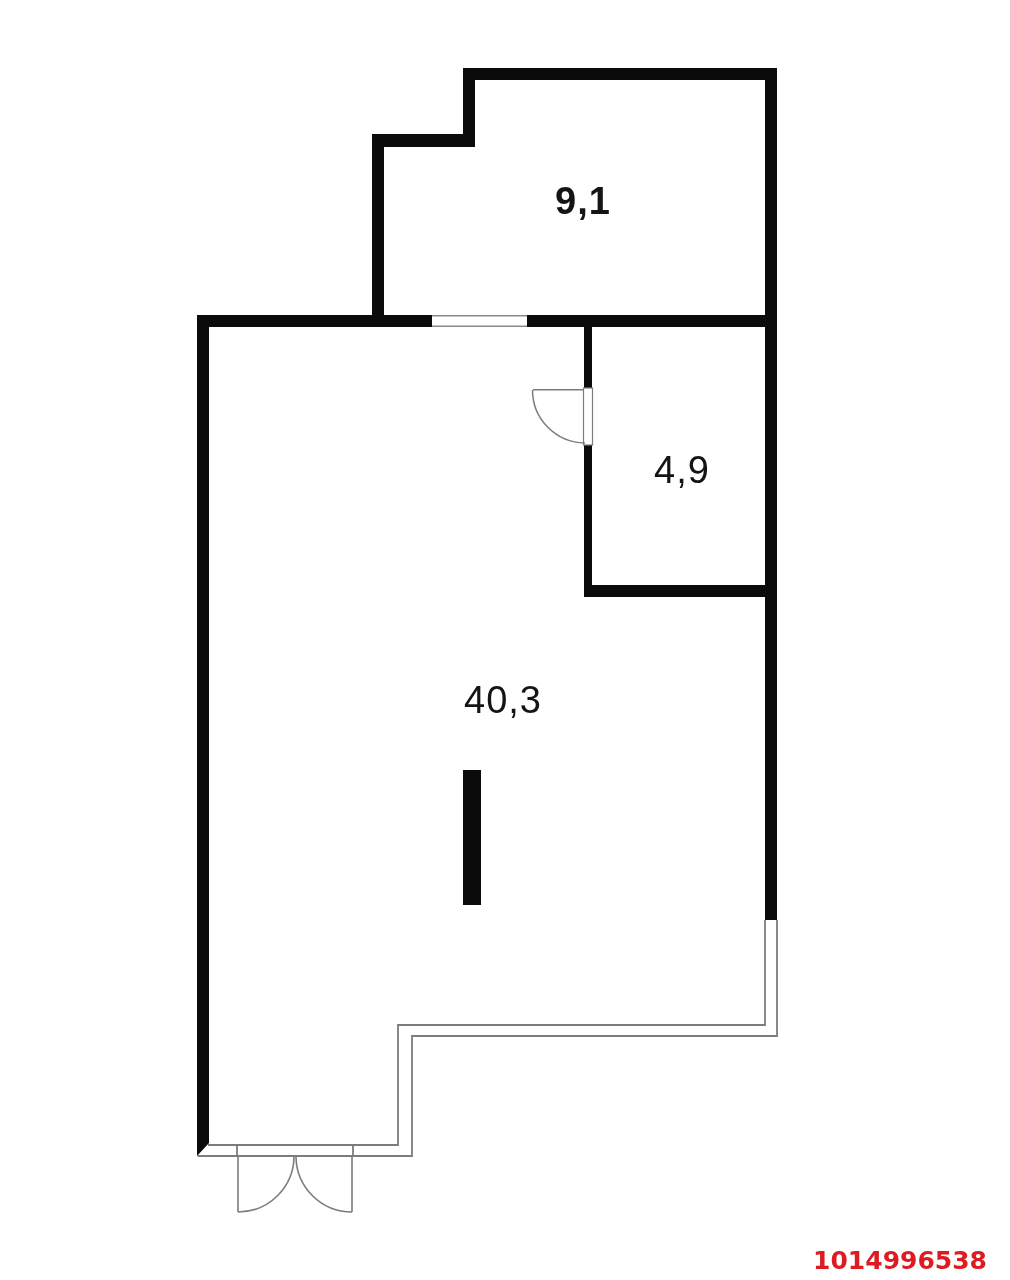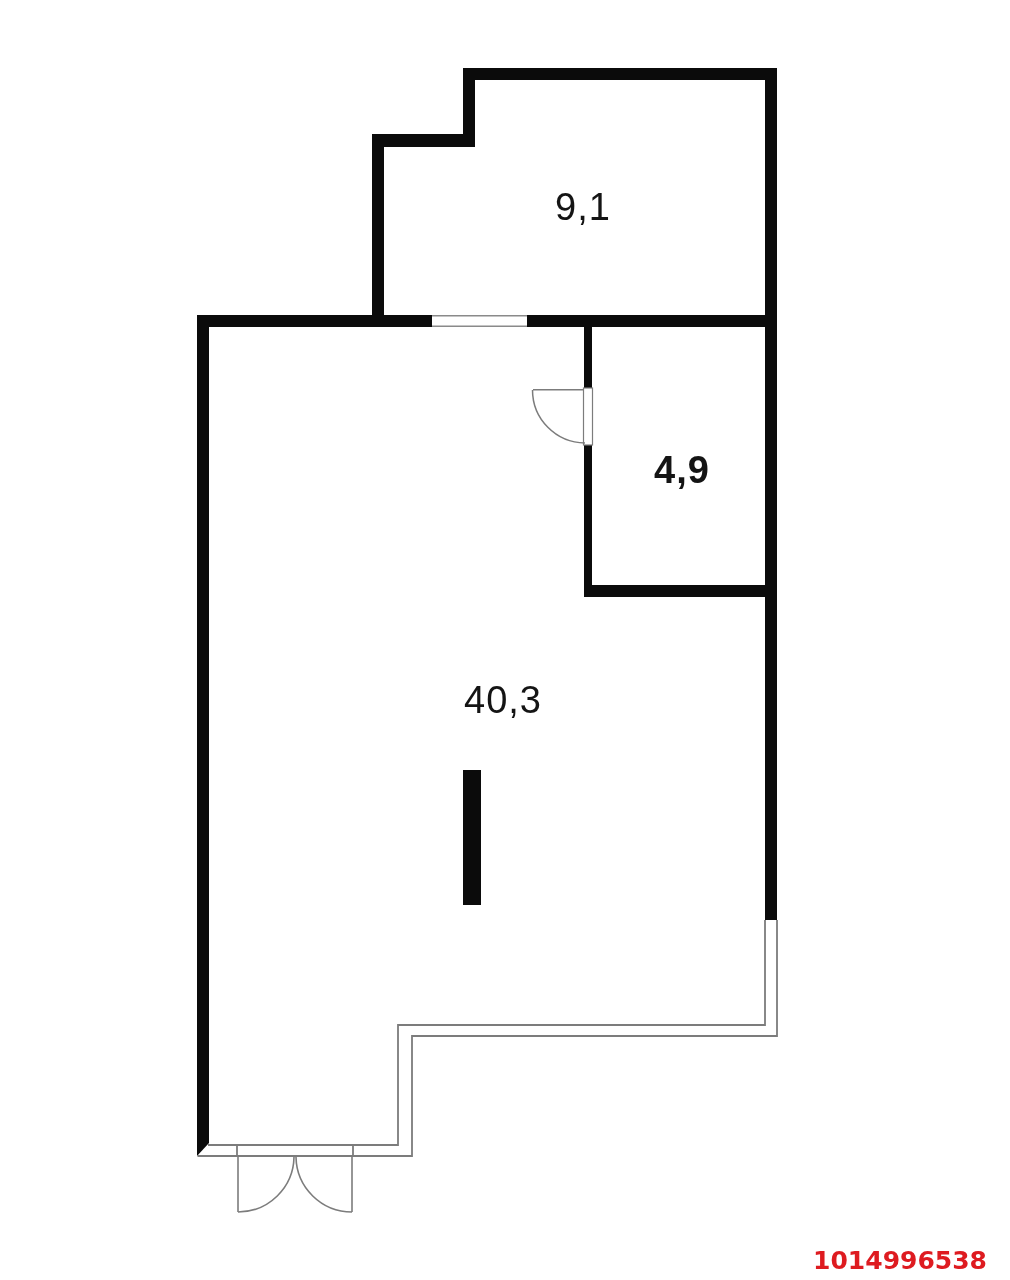--- a/index.html
+++ b/index.html
@@ -42,22 +42,22 @@
   }
   .room-label{
     position:absolute;
     transform:translate(-50%,-50%);
     font-size:38px;
     letter-spacing:1px;
     color:var(--label);
     z-index:3;
     white-space:nowrap;
   }
-  .label-room1{left:583px;top:207px;}
-  .label-room2{left:682px;top:470px;font-weight:bold;}
+  .label-room1{left:583px;top:201px;font-weight:bold;}
+  .label-room2{left:682px;top:470px;}
   .label-room3{left:483px;top:700px;margin-left:20px;}
   .listing-id{
     position:absolute;
     right:23px;top:1246px;
     font-family:"DejaVu Sans", sans-serif;
     font-weight:bold;
     font-size:25px;
     color:var(--listing-id);
     z-index:3;
     white-space:nowrap;

